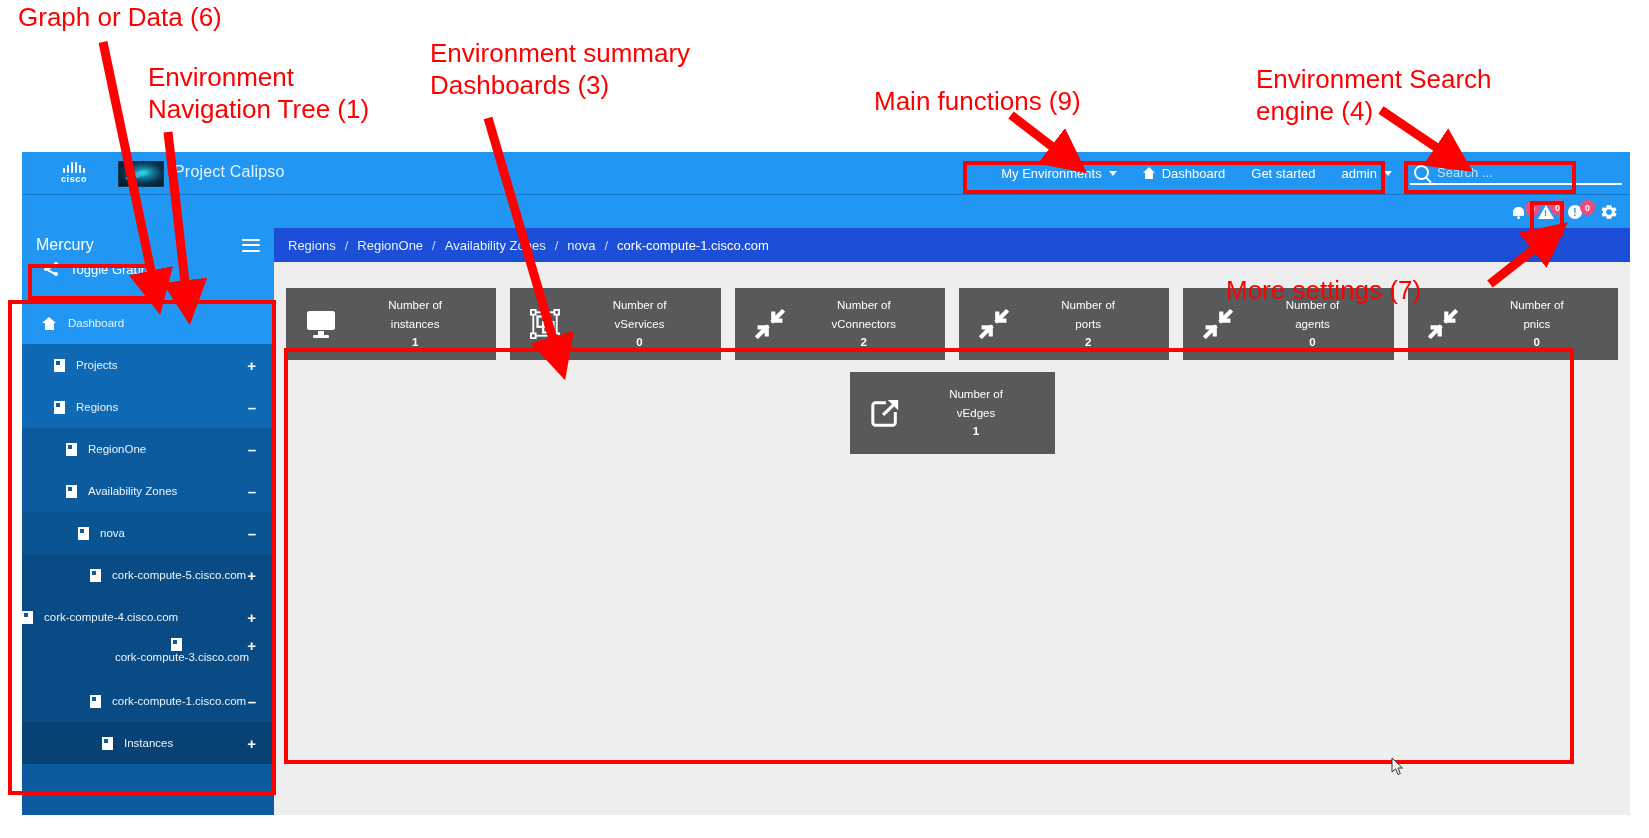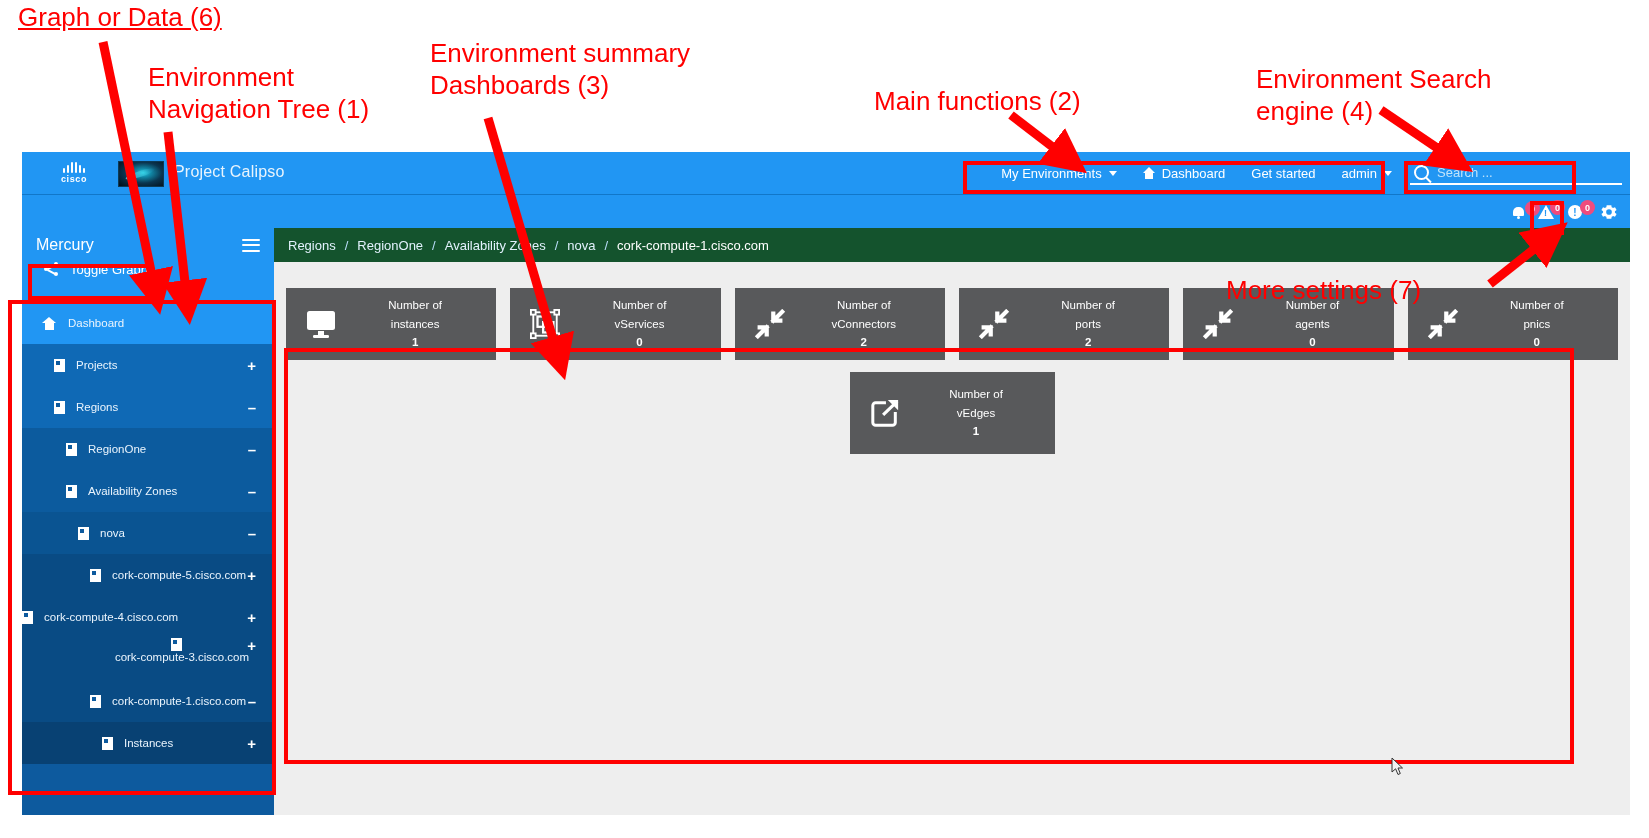--- a/index.html
+++ b/index.html
@@ -120,21 +120,21 @@
     width:14px;height:14px;border-radius:50%;background:#fff;color:#2196f3;font-size:10px;
     font-weight:bold;display:flex;align-items:center;justify-content:center;
   }
   .gear-btn{
     width:22px;height:22px;display:flex;align-items:center;justify-content:center;margin-left:2px;
   }
   .gear-btn svg{width:20px;height:20px;fill:#ffffff;}
 
   
   .crumbbar{
-    position:absolute;left:0;top:76px;width:100%;height:34px;background:#14532d;text-align:right;
+    position:absolute;left:0;top:76px;width:100%;height:34px;background:#1d4ed8;text-align:right;
   }
   .sidebar-head{
     position:absolute;left:0;top:0;width:252px;height:34px;background:#2196f3;
     display:flex;align-items:center;justify-content:space-between;padding:0 14px;box-sizing:border-box;
   }
   .sidebar-head .mtitle{color:#ffffff;font-size:16px;}
   .burger{width:18px;height:13px;display:flex;flex-direction:column;justify-content:space-between;}
   .burger i{display:block;height:2px;background:#ffffff;border-radius:1px;}
   .crumbs{
     position:absolute;left:266px;top:0;height:34px;display:flex;align-items:center;
@@ -497,25 +497,25 @@
     </marker>
   </defs>
   <line x1="103" y1="42" x2="155" y2="290" stroke="#ff0000" stroke-width="9" marker-end="url(#ah)"></line>
   <line x1="168" y1="132" x2="187" y2="300" stroke="#ff0000" stroke-width="9" marker-end="url(#ah)"></line>
   <line x1="488" y1="118" x2="558" y2="356" stroke="#ff0000" stroke-width="9" marker-end="url(#ah)"></line>
   <line x1="1011" y1="115" x2="1067" y2="158" stroke="#ff0000" stroke-width="9" marker-end="url(#ah)"></line>
   <line x1="1381" y1="110" x2="1452" y2="158" stroke="#ff0000" stroke-width="9" marker-end="url(#ah)"></line>
   <line x1="1490" y1="284" x2="1548" y2="238" stroke="#ff0000" stroke-width="9" marker-end="url(#ah)"></line>
 </svg>
 
-<div class="ann" style="left:18px;top:2px;text-decoration:underline;">Graph or Data (6)</div>
+<div class="ann" style="left:18px;top:2px;">Graph or Data (6)</div>
 <div class="ann" style="left:148px;top:62px;">Environment
 Navigation Tree (1)</div>
 <div class="ann" style="left:430px;top:38px;">Environment summary
 Dashboards (3)</div>
-<div class="ann" style="left:874px;top:86px;">Main functions (2)</div>
+<div class="ann" style="left:874px;top:86px;">Main functions (9)</div>
 <div class="ann" style="left:1256px;top:64px;">Environment Search
 engine (4)</div>
 <div class="ann" style="left:1226px;top:275px;">More settings (7)</div>
 
 <svg id="cursor" viewBox="0 0 14 20">
   <path d="M1,1 L1,15 L4.6,11.8 L7,17.5 L9.3,16.5 L7,11 L11.5,11 z" fill="#f2f2f2" stroke="#333" stroke-width="1"></path>
 </svg>
 
 </body></html>

